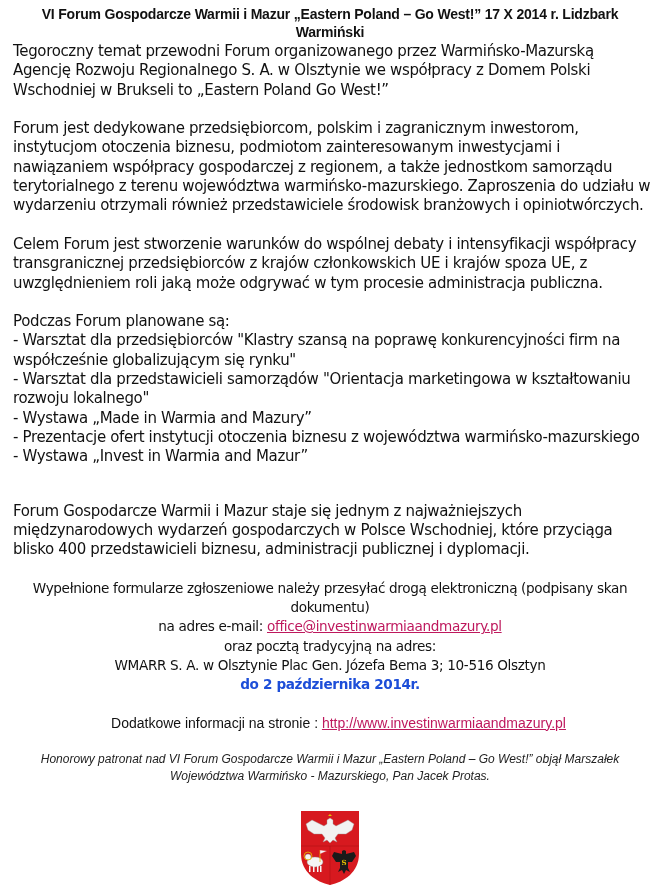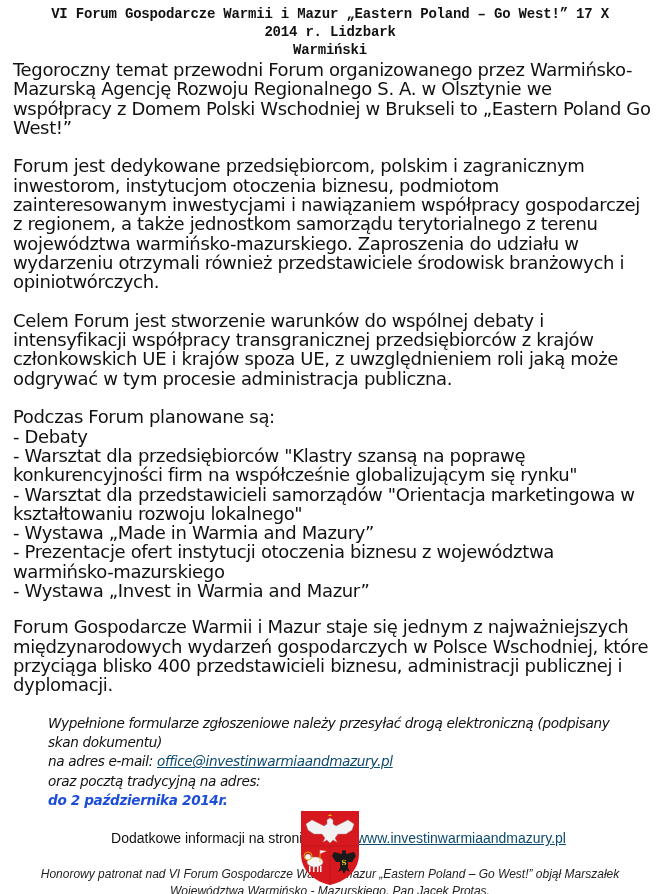--- a/index.html
+++ b/index.html
@@ -1,44 +1,44 @@
 <!DOCTYPE html>
 <html><head>
 <meta charset="utf-8">
 <style>
   html, body { margin: 0; padding: 0; background: #ffffff; }
   body { width: 660px; height: 894px; overflow: hidden; position: relative; color: #111111; }
   .title {
-    font-family: Liberation Mono, monospace;
+    font-family: Liberation Sans, sans-serif;
     font-weight: bold;
     font-size: 14px;
     line-height: 18px;
     text-align: center;
     margin: 5px 40px 0 40px;
     letter-spacing: -0.2px;
   }
   .body {
     font-family: "DejaVu Sans", sans-serif;
-    font-size: 18px;
+    font-size: 15px;
     line-height: 19.3px;
     margin: 1px 6px 0 13px;
     letter-spacing: -0.35px;
   }
   .body p { margin: 0 0 19.3px 0; }
   .body .list { margin: 0; padding: 0; list-style: none; }
   .center-block {
     font-family: "DejaVu Sans", sans-serif;
     font-size: 13.6px;
     line-height: 19.3px;
-    margin: 0 48px;
+    text-align: center;
+    margin: 0 16px;
     letter-spacing: -0.35px;
-    font-style: italic;
   }
   .center-block div { margin: 0; }
-  a.link { color: #0c4a6e; text-decoration: underline; }
+  a.link { color: #be185d; text-decoration: underline; }
   .deadline { color: #1d4ed8; font-weight: bold; }
   .info {
     font-family: "Liberation Sans", sans-serif;
     font-size: 14px;
     text-align: center;
     margin-top: 19px;
     line-height: 19px;
     padding-left: 17px;
   }
   .patron {
@@ -63,40 +63,40 @@
 
 <div class="title">
   <div>VI Forum Gospodarcze Warmii i Mazur „Eastern Poland – Go West!” 17 X 2014 r. Lidzbark</div>
   <div>Warmiński</div>
 </div>
 
 <div class="body">
   <p>Tegoroczny temat przewodni Forum organizowanego przez Warmińsko-Mazurską Agencję Rozwoju Regionalnego S. A. w Olsztynie we współpracy z Domem Polski Wschodniej w Brukseli to „Eastern Poland Go West!”</p>
   <p>Forum jest dedykowane przedsiębiorcom, polskim i zagranicznym inwestorom, instytucjom otoczenia biznesu, podmiotom zainteresowanym inwestycjami i nawiązaniem współpracy gospodarczej z regionem, a także jednostkom samorządu terytorialnego z terenu województwa warmińsko-mazurskiego. Zaproszenia do udziału w wydarzeniu otrzymali również przedstawiciele środowisk branżowych i opiniotwórczych.</p>
   <p>Celem Forum jest stworzenie warunków do wspólnej debaty i intensyfikacji współpracy transgranicznej przedsiębiorców z krajów członkowskich UE i krajów spoza UE, z uwzględnieniem roli jaką może odgrywać w tym procesie administracja publiczna.</p>
-  <p style="margin-bottom:17px">
+  <p style="margin-bottom:35px">
     <span>Podczas Forum planowane są:</span>
     <span class="list" style="display:block">
-      <span style="display:block">- Debaty</span>
       <span style="display:block">- Warsztat dla przedsiębiorców "Klastry szansą na poprawę konkurencyjności firm na współcześnie globalizującym się rynku"</span>
       <span style="display:block">- Warsztat dla przedstawicieli samorządów "Orientacja marketingowa w kształtowaniu rozwoju lokalnego"</span>
       <span style="display:block">- Wystawa „Made in Warmia and Mazury”</span>
       <span style="display:block">- Prezentacje ofert instytucji otoczenia biznesu z województwa warmińsko-mazurskiego</span>
       <span style="display:block">- Wystawa „Invest in Warmia and Mazur”</span>
     </span>
   </p>
   <p>Forum Gospodarcze Warmii i Mazur staje się jednym z najważniejszych międzynarodowych wydarzeń gospodarczych w Polsce Wschodniej, które przyciąga blisko 400 przedstawicieli biznesu, administracji publicznej i dyplomacji.</p>
 </div>
 
 <div class="center-block">
   <div>Wypełnione formularze zgłoszeniowe należy przesyłać drogą elektroniczną (podpisany skan dokumentu)</div>
   <div>
     <span>na adres e-mail: </span><a class="link">office@investinwarmiaandmazury.pl</a>
   </div>
   <div>oraz pocztą tradycyjną na adres:</div>
+  <div>WMARR S. A. w Olsztynie Plac Gen. Józefa Bema 3; 10-516 Olsztyn</div>
   <div class="deadline">do 2 października 2014r.</div>
 </div>
 
 <div class="info">
   <span>Dodatkowe informacji na stronie : </span><a class="link">http://www.investinwarmiaandmazury.pl</a>
 </div>
 
 <div class="patron">Honorowy patronat nad VI Forum Gospodarcze Warmii i Mazur „Eastern Poland – Go West!” objął Marszałek Województwa Warmińsko - Mazurskiego, Pan Jacek Protas.</div>
 
 <svg class="coat" viewBox="0 0 60 76">

